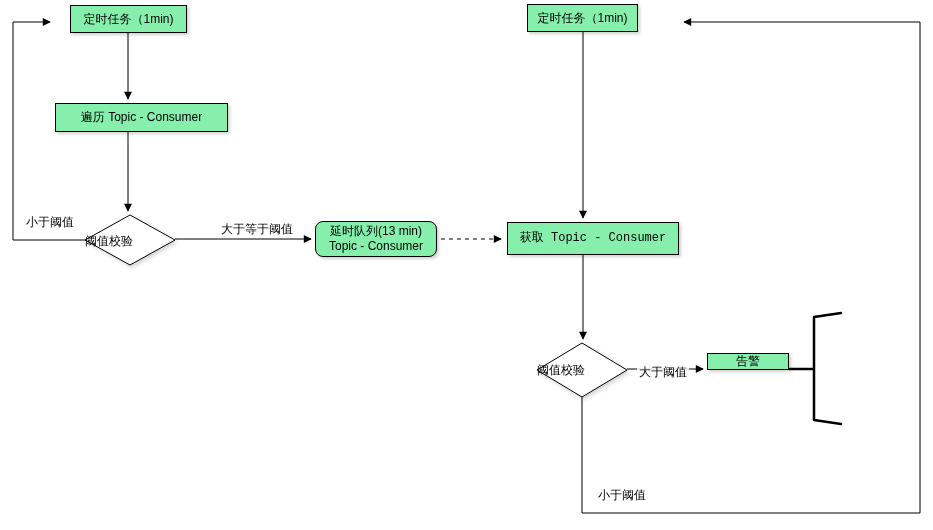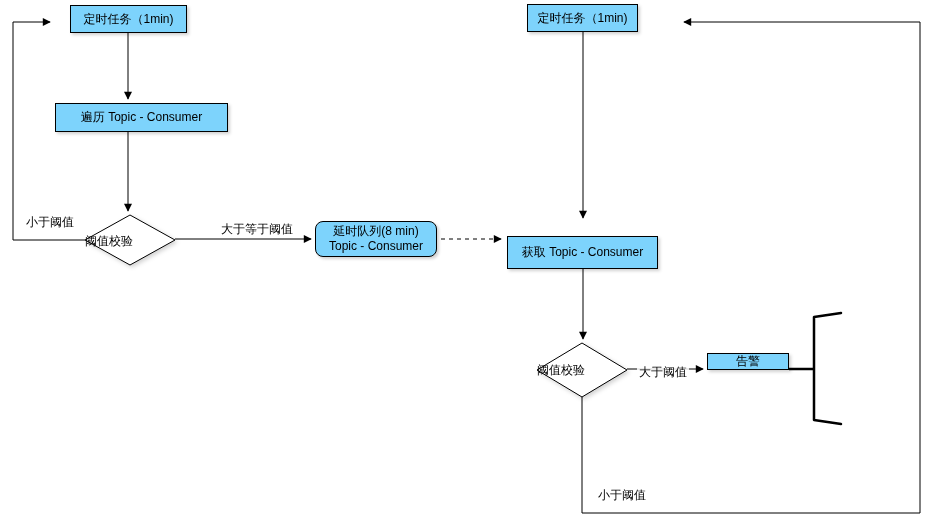--- a/index.html
+++ b/index.html
@@ -19,21 +19,21 @@
   }
   #wires {
     position: absolute;
     left: 0;
     top: 0;
     z-index: 1;
   }
   .node {
     position: absolute;
     box-sizing: border-box;
-    background: #7dd3fc;
+    background: #86efac;
     border: 1px solid #000000;
     display: flex;
     flex-direction: column;
     align-items: center;
     justify-content: center;
     text-align: center;
     line-height: 15px;
     z-index: 2;
     box-shadow: 2px 2px 3px rgba(0,0,0,0.18);
   }
@@ -105,25 +105,25 @@
 
   <div class="node" style="left:70px; top:5px; width:117px; height:28px;">
     <span>定时任务（1min)</span>
   </div>
 
   <div class="node" style="left:55px; top:103px; width:173px; height:29px;">
     <span>遍历 Topic - Consumer</span>
   </div>
 
   <div class="node rounded" style="left:315px; top:221px; width:122px; height:36px;">
-    <span>延时队列(8 min)</span>
+    <span>延时队列(13 min)</span>
     <span>Topic - Consumer</span>
   </div>
 
-  <div class="node" style="left:507px; top:236px; width:151px; height:33px;">
+  <div class="node" style="left:507px; top:222px; width:172px; height:33px;font-family:Liberation Mono, monospace;">
     <span>获取 Topic - Consumer</span>
   </div>
 
   <div class="node" style="left:527px; top:4px; width:111px; height:28px;">
     <span>定时任务（1min)</span>
   </div>
 
   <div class="node" style="left:707px; top:353px; width:82px; height:17px;">
     <span>告警</span>
   </div>

